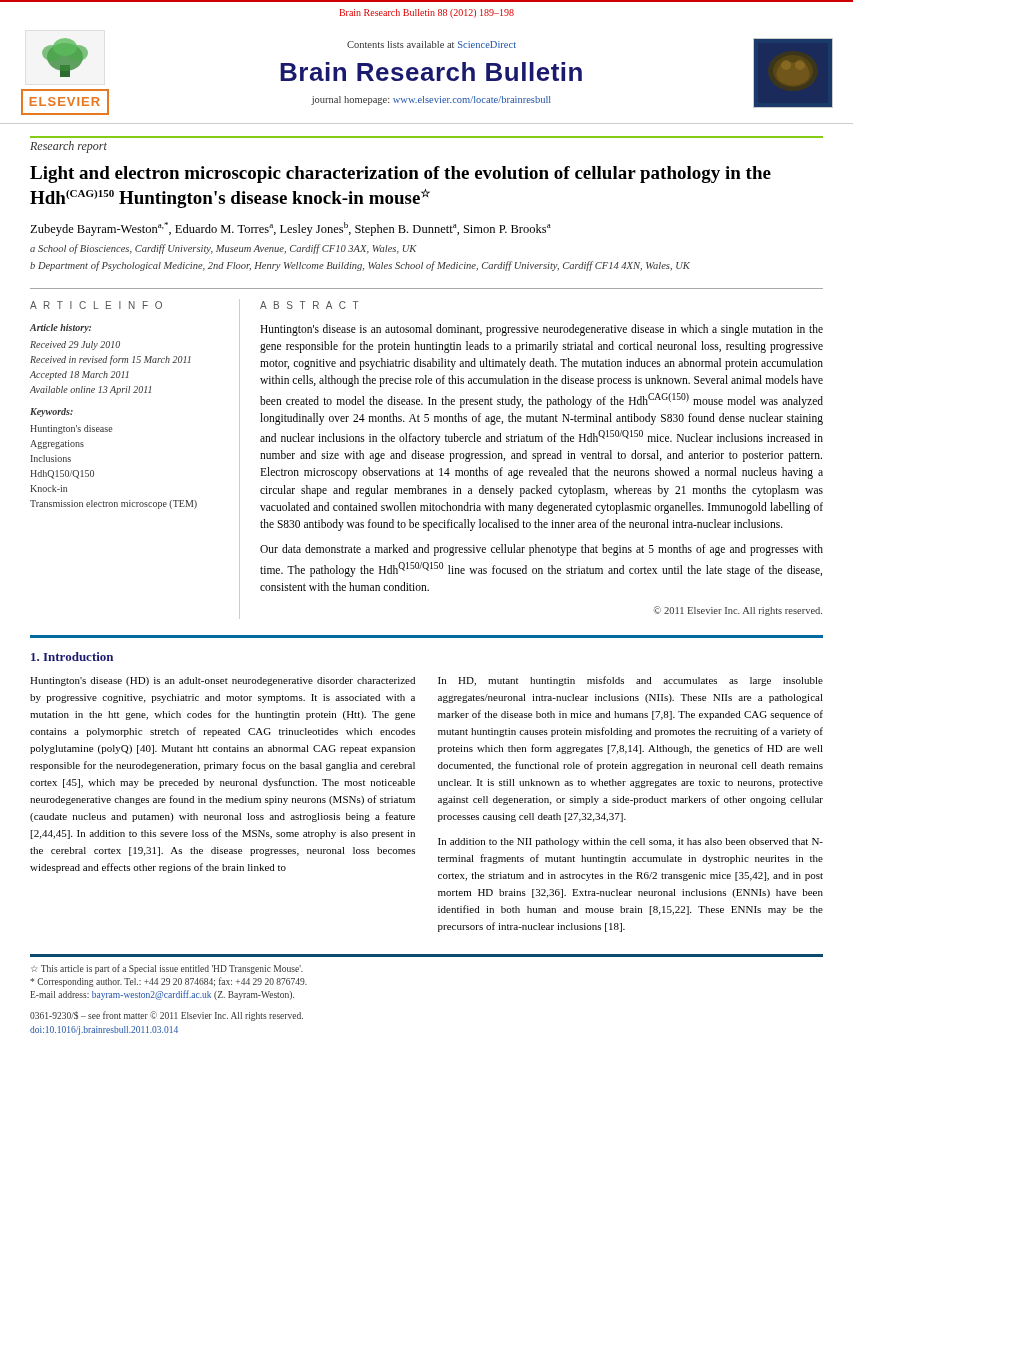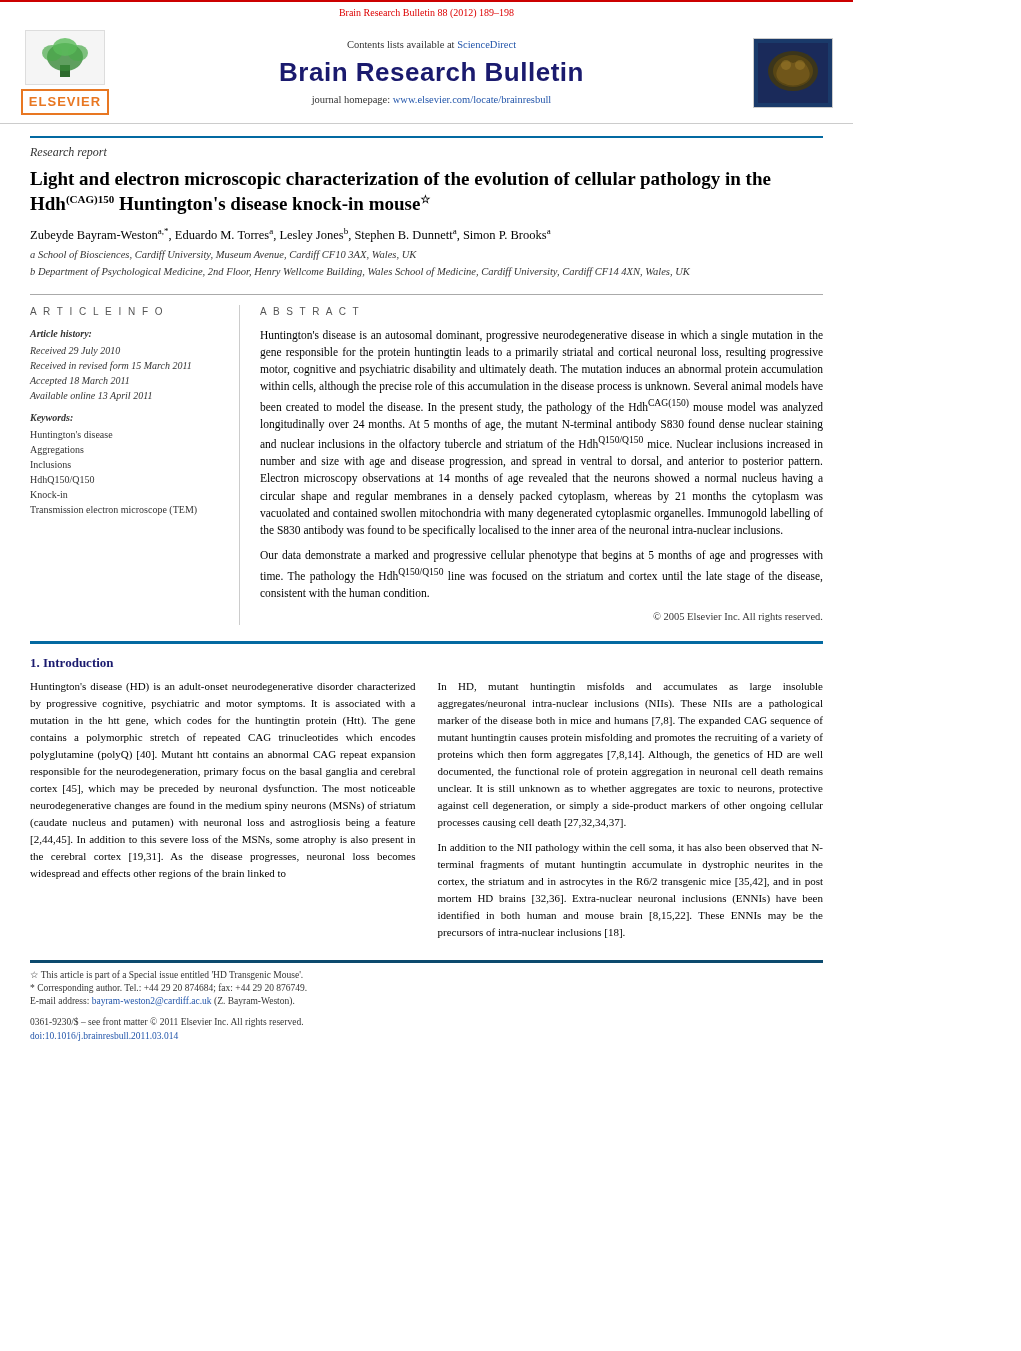--- a/index.html
+++ b/index.html
@@ -91,22 +91,21 @@
     }
     
     .main-content {
       padding: 0 30px;
     }
     .report-type {
       font-size: 12px;
       font-style: italic;
       color: #333;
       margin: 12px 0 6px;
-      border-top: 2px solid #0369a1;
-      padding-top: 6px;
+      border-top: 2px solid #84cc16;
     }
     .article-title {
       font-size: 19px;
       font-weight: bold;
       color: #000;
       line-height: 1.3;
       margin-bottom: 8px;
     }
     .article-title sup {
       font-size: 11px;
@@ -331,21 +330,21 @@
       <div class="abstract-col">
         <div class="col-header">A B S T R A C T</div>
         <div class="abstract-text">
           <p>
             <span>Huntington's disease is an autosomal dominant, progressive neurodegenerative disease in which a single mutation in the gene responsible for the protein huntingtin leads to a primarily striatal and cortical neuronal loss, resulting progressive motor, cognitive and psychiatric disability and ultimately death. The mutation induces an abnormal protein accumulation within cells, although the precise role of this accumulation in the disease process is unknown. Several animal models have been created to model the disease. In the present study, the pathology of the Hdh</span><sup>CAG(150)</sup><span> mouse model was analyzed longitudinally over 24 months. At 5 months of age, the mutant N-terminal antibody S830 found dense nuclear staining and nuclear inclusions in the olfactory tubercle and striatum of the Hdh</span><sup>Q150/Q150</sup><span> mice. Nuclear inclusions increased in number and size with age and disease progression, and spread in ventral to dorsal, and anterior to posterior pattern. Electron microscopy observations at 14 months of age revealed that the neurons showed a normal nucleus having a circular shape and regular membranes in a densely packed cytoplasm, whereas by 21 months the cytoplasm was vacuolated and contained swollen mitochondria with many degenerated cytoplasmic organelles. Immunogold labelling of the S830 antibody was found to be specifically localised to the inner area of the neuronal intra-nuclear inclusions.</span>
           </p>
           <p>
             <span>Our data demonstrate a marked and progressive cellular phenotype that begins at 5 months of age and progresses with time. The pathology the Hdh</span><sup>Q150/Q150</sup><span> line was focused on the striatum and cortex until the late stage of the disease, consistent with the human condition.</span>
           </p>
         </div>
-        <div class="copyright-line">© 2005 Elsevier Inc. All rights reserved.</div>
+        <div class="copyright-line">© 2011 Elsevier Inc. All rights reserved.</div>
       </div>
     </div>
 
     <div class="intro-section">
       <div class="section-number">1.  Introduction</div>
 
       <div class="two-col-body">
 
         <div class="body-col">
           <div class="body-text">

